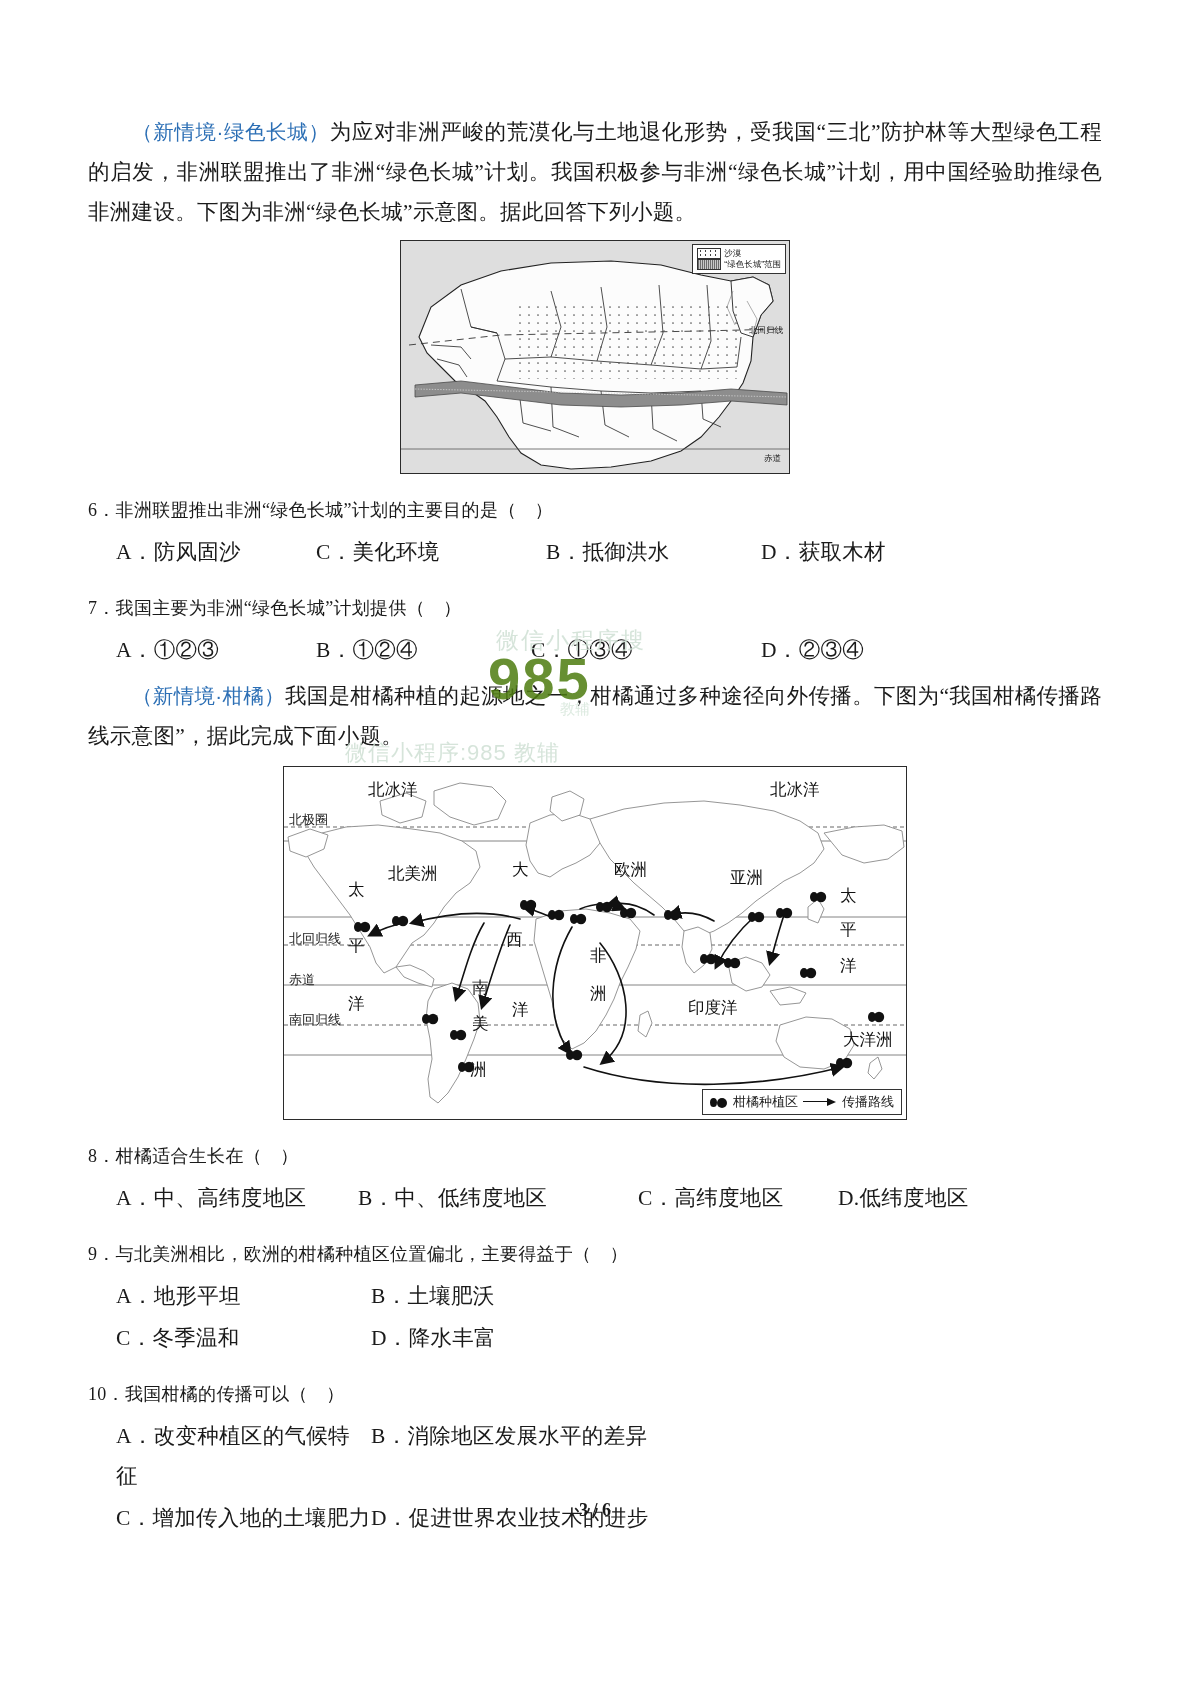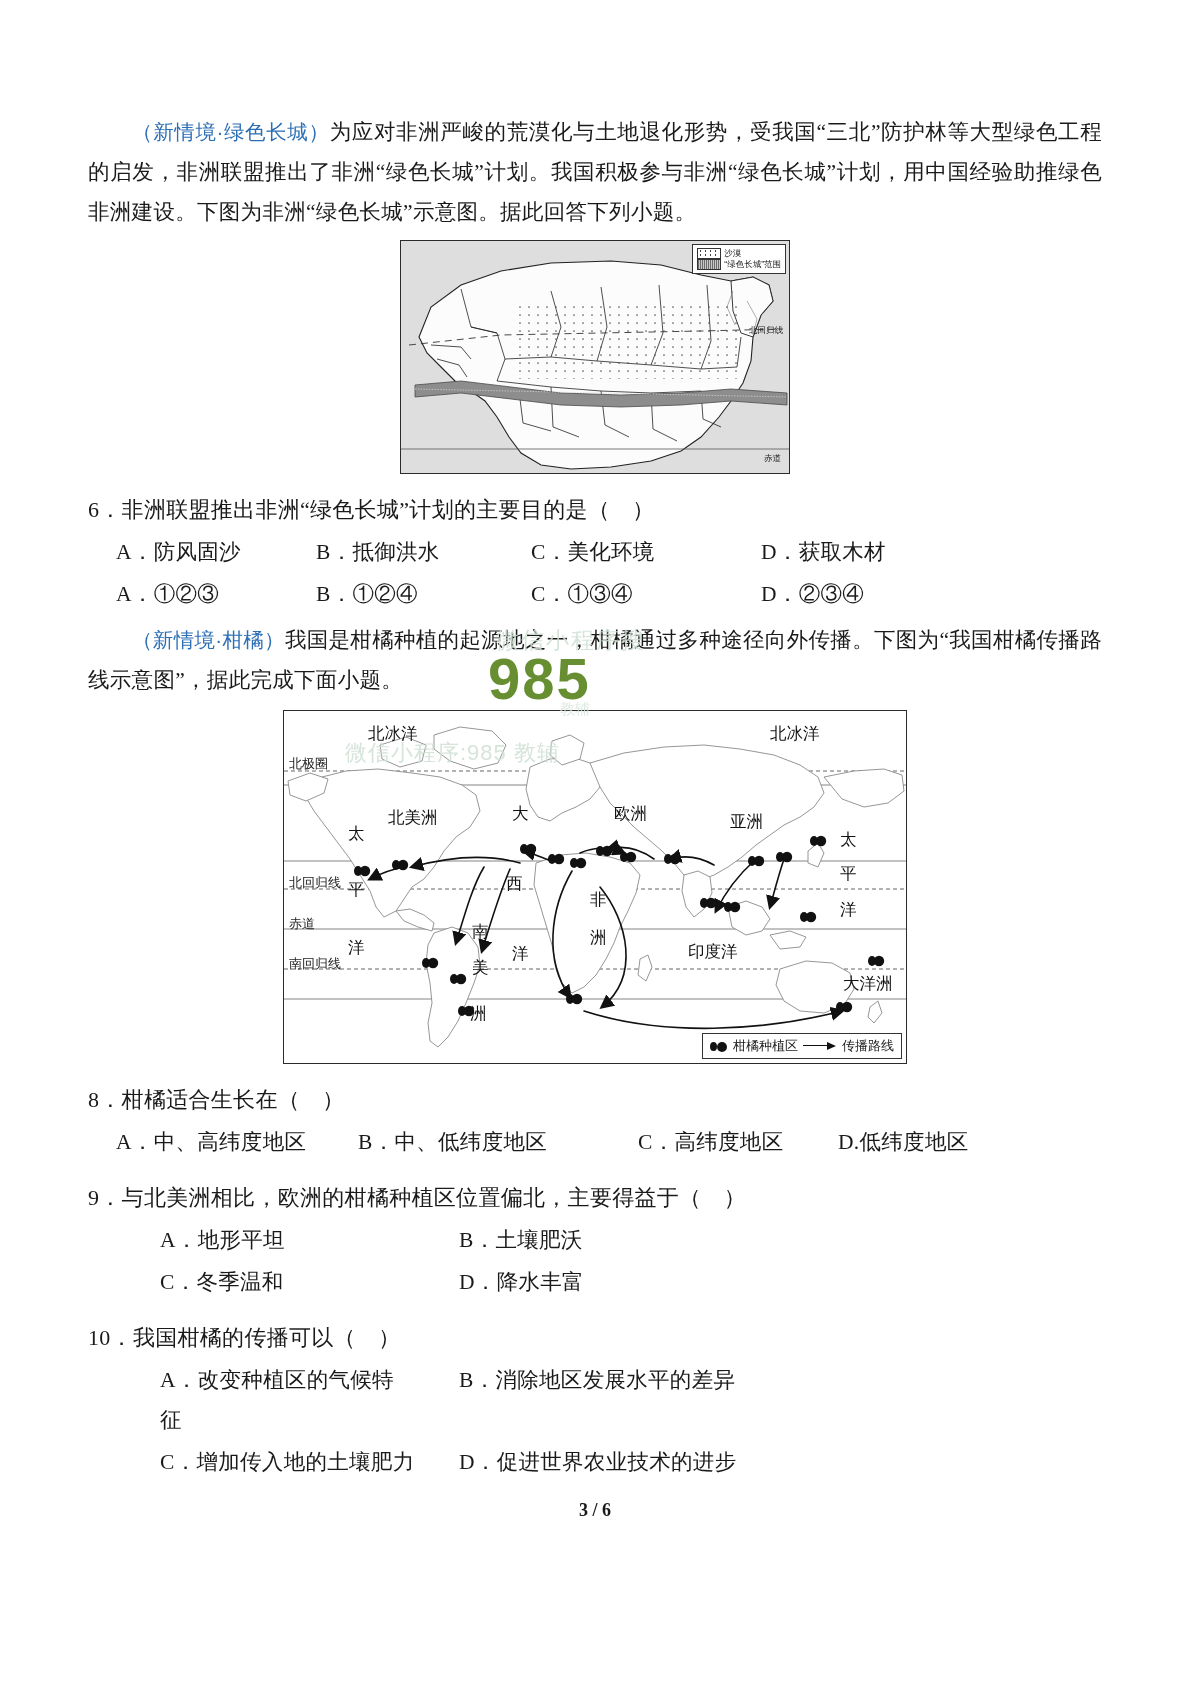--- a/index.html
+++ b/index.html
@@ -38,35 +38,35 @@
     letter-spacing: 0.3px;
     margin: 0 0 2px 0;
   }
   .para.indent { text-indent: 44px; }
   .tag {
     color: #2c6fb5;
     font-family: "Liberation Sans", "DejaVu Sans", sans-serif;
     font-size: 20.5px;
   }
   .q {
-    font-size: 22px;
+    font-size: 18px;
     line-height: 40px;
     margin: 16px 0 0 0;
     letter-spacing: 0.3px;
   }
   .opts {
     font-size: 21.5px;
     line-height: 40px;
     margin: 2px 0 0 0;
     padding-left: 28px;
     display: flex;
     letter-spacing: 0.3px;
   }
   .opts.four > span { display: inline-block; }
-  .opts.pair > span { display: inline-block; margin-left: 44px; }
+  .opts.pair > span { display: inline-block; }
   .listline {
     font-size: 21.5px;
     line-height: 40px;
     margin: 2px 0 0 0;
     letter-spacing: 0.3px;
   }
 
   
   .fig1-wrap {
     margin: 8px 0 6px 0;
@@ -292,25 +292,26 @@
         </div>
 
         <div class="trlabel" style="right:6px; top:84px;">北回归线</div>
         <div class="eqlabel" style="right:8px; top:212px;">赤道</div>
       </div>
     </div>
 
     <p class="q">6．非洲联盟推出非洲“绿色长城”计划的主要目的是（　）</p>
     <div class="opts four">
       <span style="width:200px">A．防风固沙</span>
+      <span style="width:230px">C．美化环境</span>
       <span style="width:215px">B．抵御洪水</span>
-      <span style="width:230px">C．美化环境</span>
       <span>D．获取木材</span>
     </div>
 
+    <p class="q">7．我国主要为非洲“绿色长城”计划提供（　）</p>
     <div class="opts four">
       <span style="width:200px">A．①②③</span>
       <span style="width:215px">B．①②④</span>
       <span style="width:230px">C．①③④</span>
       <span>D．②③④</span>
     </div>
 
     <p class="para indent" style="margin-top:6px"><span class="tag">（新情境·柑橘）</span><span>我国是柑橘种植的起源地之一，柑橘通过多种途径向外传播。下图为“我国柑橘传播路线示意图”，据此完成下面小题。</span></p>
 
     <div class="fig2-wrap">

